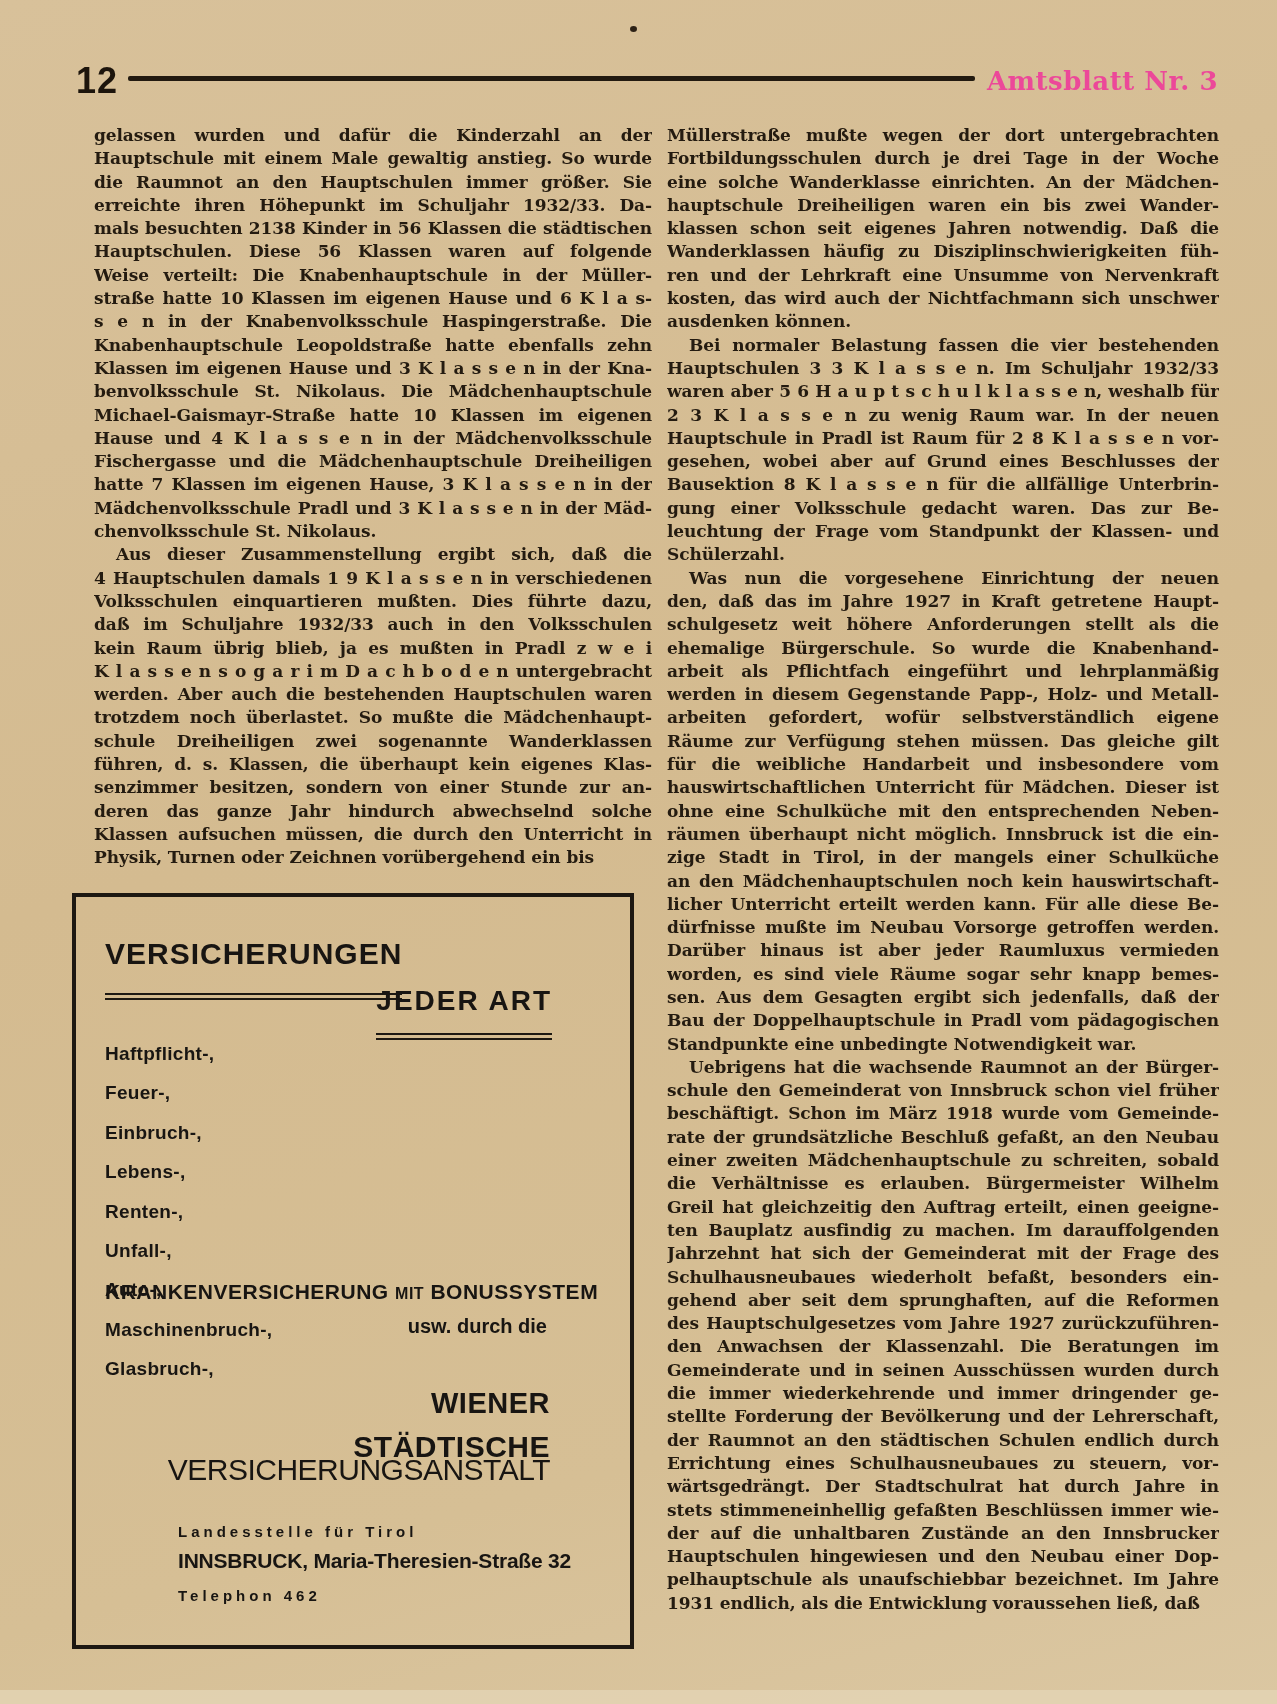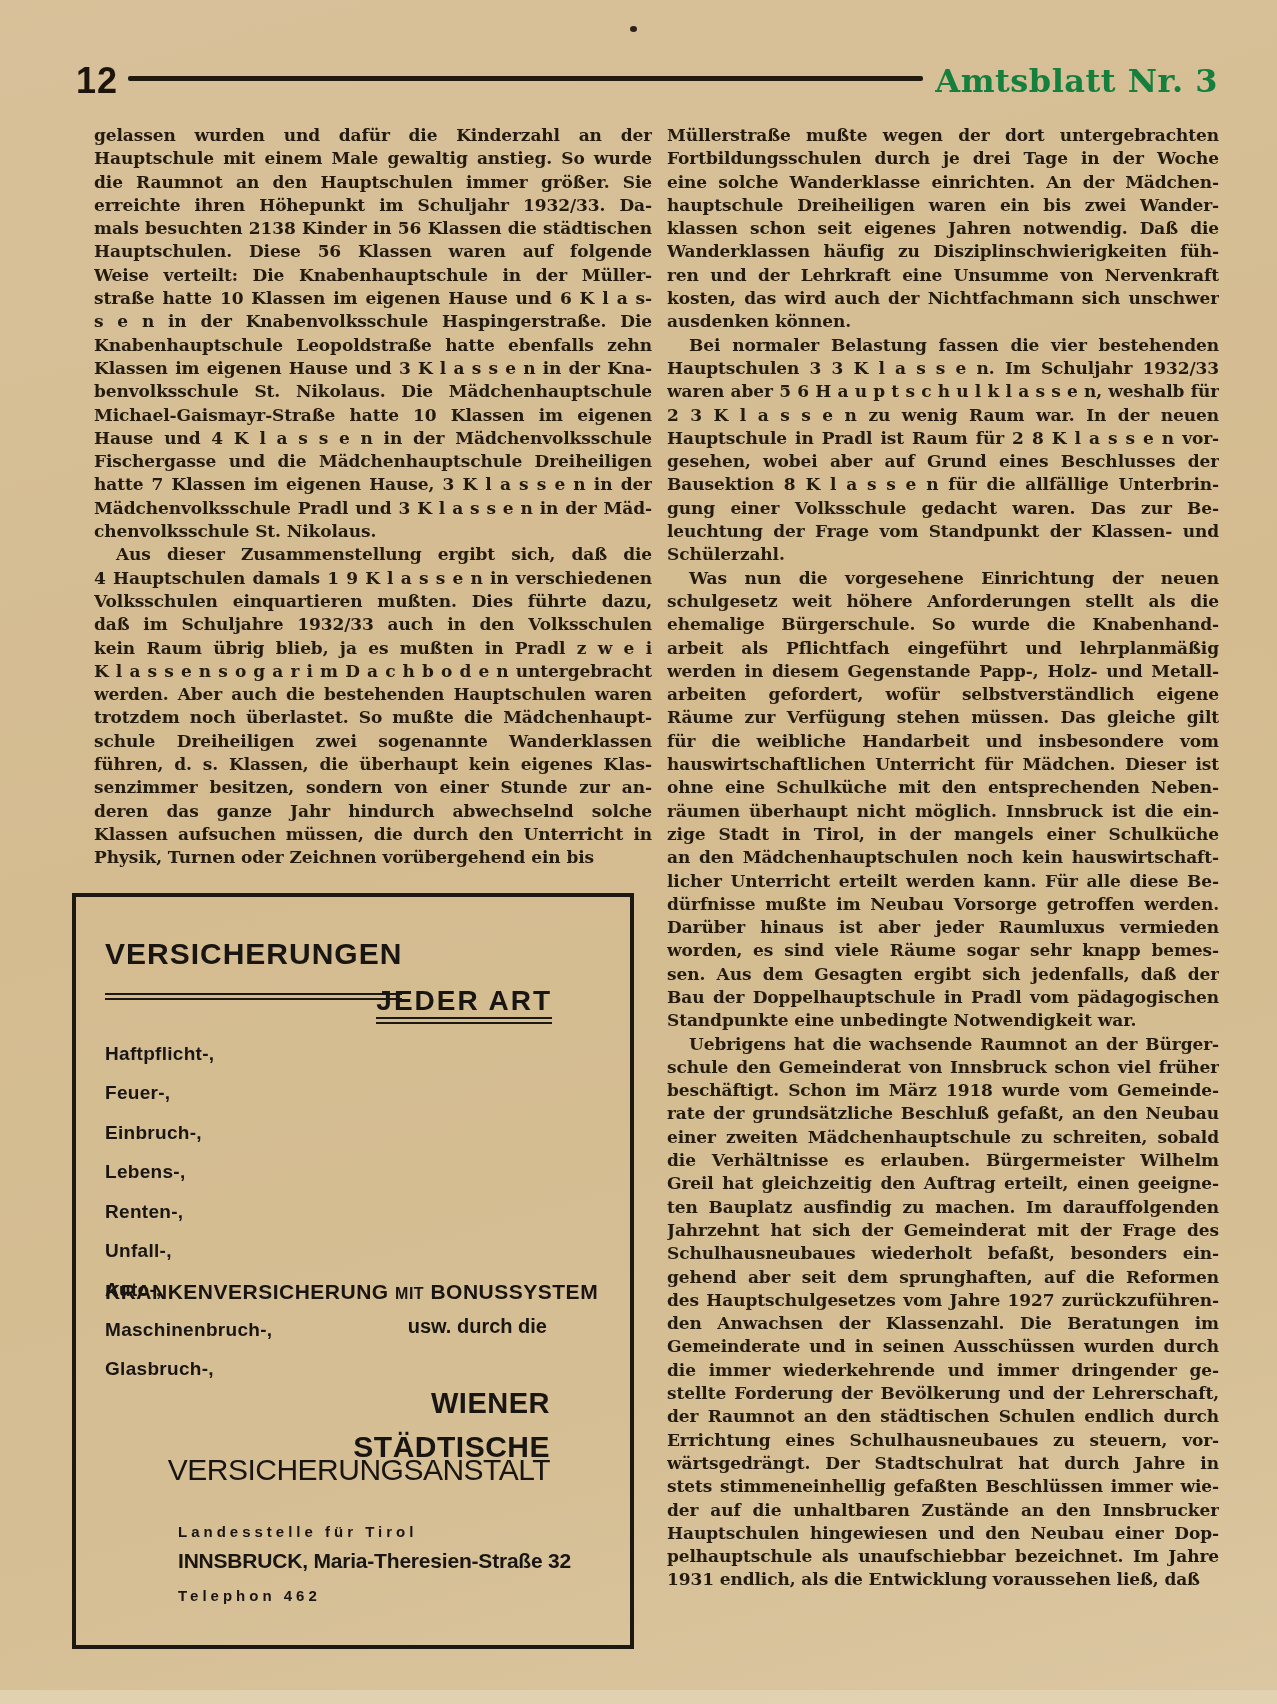--- a/index.html
+++ b/index.html
@@ -13,21 +13,21 @@
   .hdr{
     position:absolute;left:64px;right:59px;top:61px;height:40px;
     display:flex;align-items:center;margin-left:12px;
   }
   .pagenum{
     font-family:"Liberation Sans",sans-serif;font-weight:bold;
     font-size:36px;line-height:36px;color:#1d150c;letter-spacing:1px;
   }
   .hdr-rule{flex:1;height:5px;background:#221a10;margin:0 12px 6px 10px;border-radius:2px;}
   .masthead{
-    font-size:32px;line-height:30px;font-weight:bold;color:#15803d;
+    font-size:26px;line-height:30px;font-weight:bold;color:#ec4899;
     letter-spacing:0.5px;white-space:nowrap;
   }
   
   .col{position:absolute;top:124px;}
   .col-left{left:78px;width:558px;margin-left:16px;}
   .col-right{left:667px;width:552px;}
   .tl{
     font-size:17px;font-weight:bold;line-height:23.3px;height:23.3px;
     text-align:justify;text-align-last:justify;overflow:hidden;
     letter-spacing:-0.1px;white-space:normal;
@@ -41,21 +41,21 @@
   }
   .ad-inner{position:relative;width:100%;height:100%;font-family:"Liberation Sans",sans-serif;color:#181512;}
   .ad-title{
     position:absolute;left:29px;top:40px;
     font-size:30px;font-weight:bold;letter-spacing:1px;
     padding-bottom:22px;border-bottom:7px double #1d1812;
   }
   .ad-subtitle{
     position:absolute;right:78px;top:88px;
     font-size:28px;font-weight:bold;letter-spacing:2px;
-    padding-bottom:0;border-bottom:7px double #1d1812;
+    padding-bottom:16px;border-bottom:7px double #1d1812;
   }
   .ad-items{position:absolute;left:29px;top:131px;}
   .ad-item{font-size:19px;font-weight:bold;height:27.4px;line-height:27.4px;letter-spacing:0.3px;margin-top:12px;}
   .ad-health{position:absolute;left:29px;top:383px;font-size:21px;font-weight:bold;letter-spacing:0.5px;white-space:nowrap;}
   .ad-health .small{font-size:16px;}
   .ad-usw{position:absolute;right:83px;top:418px;font-size:20px;font-weight:bold;}
   .ad-co1{position:absolute;right:80px;top:490px;font-size:29px;font-weight:bold;letter-spacing:0.5px;}
   .ad-co2{position:absolute;right:80px;top:533px;font-size:30px;font-weight:bold;letter-spacing:0.5px;}
   .ad-co3{position:absolute;right:80px;top:556px;font-size:30px;font-weight:normal;letter-spacing:-0.5px;}
   .ad-branch{position:absolute;left:102px;top:626px;font-size:15px;font-weight:bold;letter-spacing:4px;}
@@ -128,20 +128,21 @@
     <div class="tl">Hauptschulen 3 3 K l a s s e n. Im Schuljahr 1932/33</div>
     <div class="tl">waren aber 5 6 H a u p t s c h u l k l a s s e n, weshalb für</div>
     <div class="tl">2 3 K l a s s e n zu wenig Raum war. In der neuen</div>
     <div class="tl">Hauptschule in Pradl ist Raum für 2 8 K l a s s e n vor-</div>
     <div class="tl">gesehen, wobei aber auf Grund eines Beschlusses der</div>
     <div class="tl">Bausektion 8 K l a s s e n für die allfällige Unterbrin-</div>
     <div class="tl">gung einer Volksschule gedacht waren. Das zur Be-</div>
     <div class="tl">leuchtung der Frage vom Standpunkt der Klassen- und</div>
     <div class="tl end">Schülerzahl.</div>
     <div class="tl ind">Was nun die vorgesehene Einrichtung der neuen</div>
+    <div class="tl">den, daß das im Jahre 1927 in Kraft getretene Haupt-</div>
     <div class="tl">schulgesetz weit höhere Anforderungen stellt als die</div>
     <div class="tl">ehemalige Bürgerschule. So wurde die Knabenhand-</div>
     <div class="tl">arbeit als Pflichtfach eingeführt und lehrplanmäßig</div>
     <div class="tl">werden in diesem Gegenstande Papp-, Holz- und Metall-</div>
     <div class="tl">arbeiten gefordert, wofür selbstverständlich eigene</div>
     <div class="tl">Räume zur Verfügung stehen müssen. Das gleiche gilt</div>
     <div class="tl">für die weibliche Handarbeit und insbesondere vom</div>
     <div class="tl">hauswirtschaftlichen Unterricht für Mädchen. Dieser ist</div>
     <div class="tl">ohne eine Schulküche mit den entsprechenden Neben-</div>
     <div class="tl">räumen überhaupt nicht möglich. Innsbruck ist die ein-</div>

